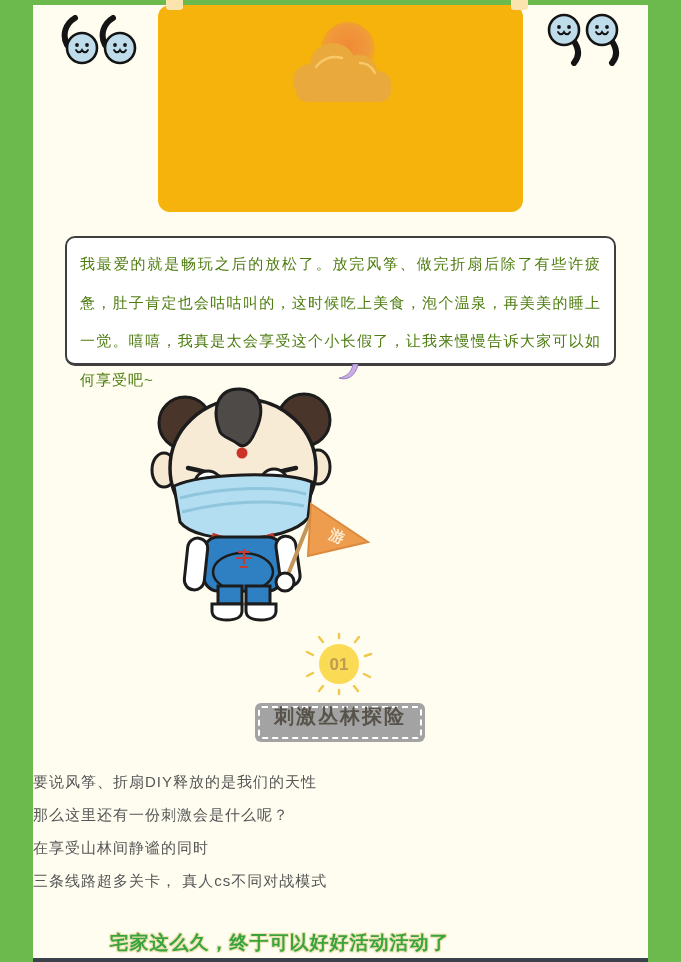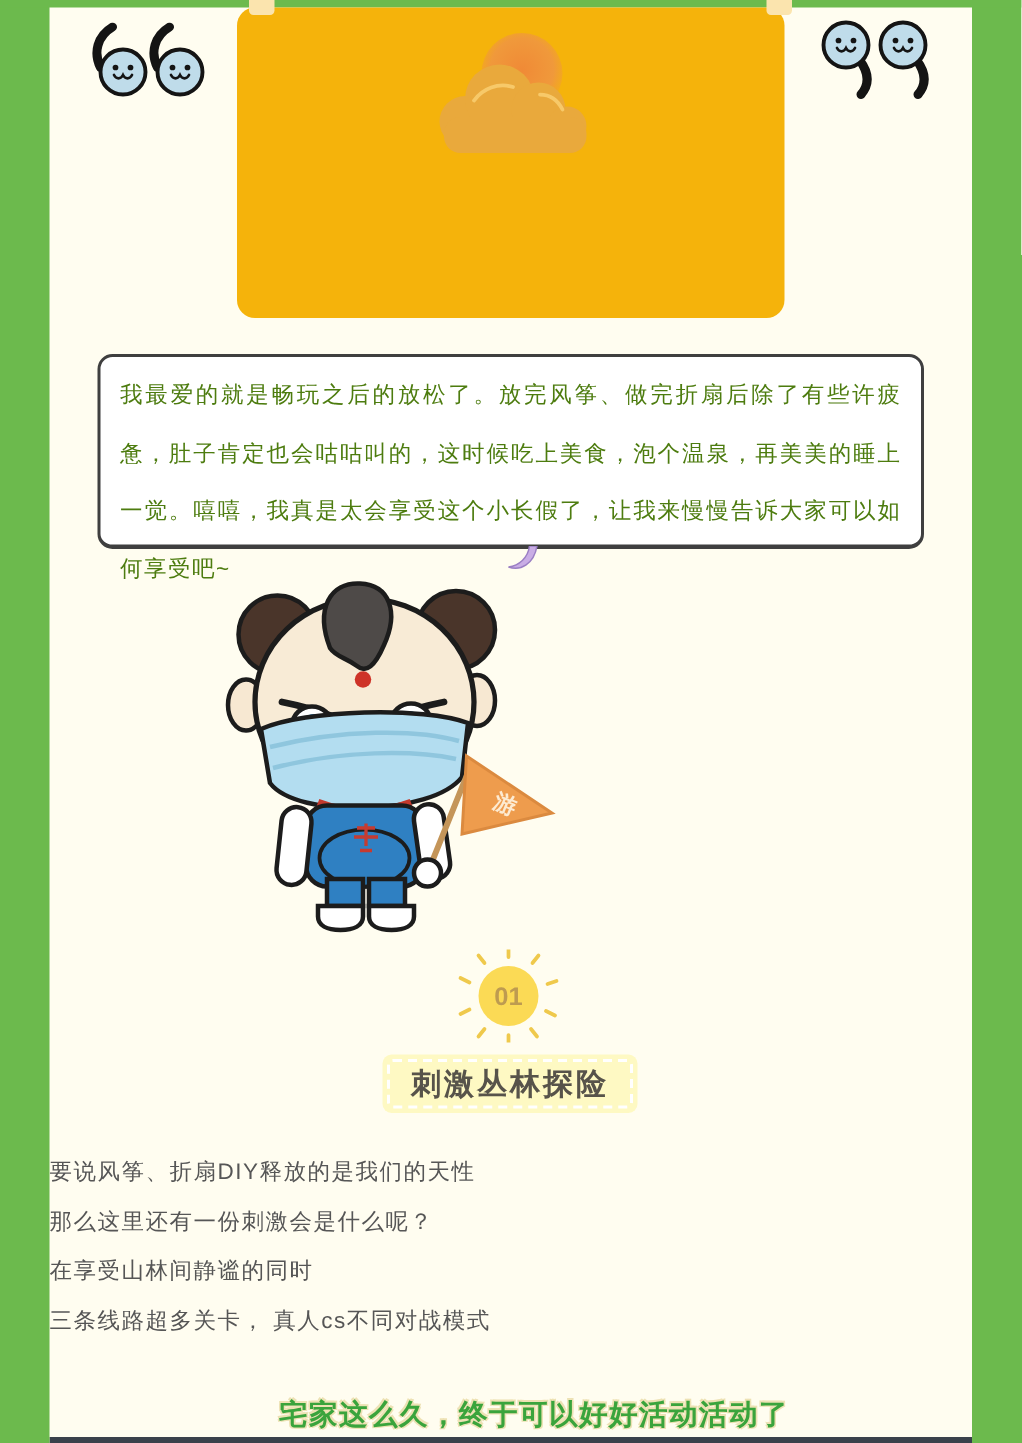--- a/index.html
+++ b/index.html
@@ -51,41 +51,41 @@
   }
   .bubble-tail { position: absolute; left: 337px; top: 364px; z-index: 2; }
 
   .mascot { position: absolute; left: 148px; top: 386px; z-index: 2; }
 
   .sun-badge { position: absolute; left: 304px; top: 633px; z-index: 2; }
 
   .section-btn {
     position: absolute; left: 255px; top: 703px;
     width: 170px; height: 39px;
-    background: #fef9c3; border-radius: 6px;
-    display: flex; align-items: center; justify-content: center;
+    background: #a3a3a3; border-radius: 6px;
+    display: flex; align-items: flex-start; justify-content: center;
     cursor: pointer; z-index: 2;
   }
   .btn-dash {
     position: absolute; left: 3px; top: 3px; right: 3px; bottom: 3px;
     border: 2px dashed #FFFFFF; border-radius: 4px;
   }
   .section-btn .label {
     position: relative;
     font-size: 20px; font-weight: bold; color: #57534A; letter-spacing: 2px;
   }
 
   .section-body { position: absolute; left: 33px; top: 765px; width: 615px; z-index: 2; }
   .section-body p {
     text-align: left; font-size: 15px; color: #565656;
     height: 33px; line-height: 33px; letter-spacing: 1px;
   }
   .highlight-line {
     position: absolute; left: 33px; top: 930px; width: 493px;
-    text-align: right; font-size: 19px; font-weight: bold; color: #3AA43C;
+    text-align: center; font-size: 19px; font-weight: bold; color: #3AA43C;
     letter-spacing: 1px; z-index: 2;
     text-shadow: 1px 1px 0 #EDE2B4, -1px -1px 0 #EDE2B4, 1px -1px 0 #EDE2B4, -1px 1px 0 #EDE2B4;
   }
   .bottom-strip { position: absolute; left: 33px; top: 958px; width: 615px; height: 4px; background: #3A414B; z-index: 2; }
 </style>
 </head>
 <body>
 
 <div class="page">
 

